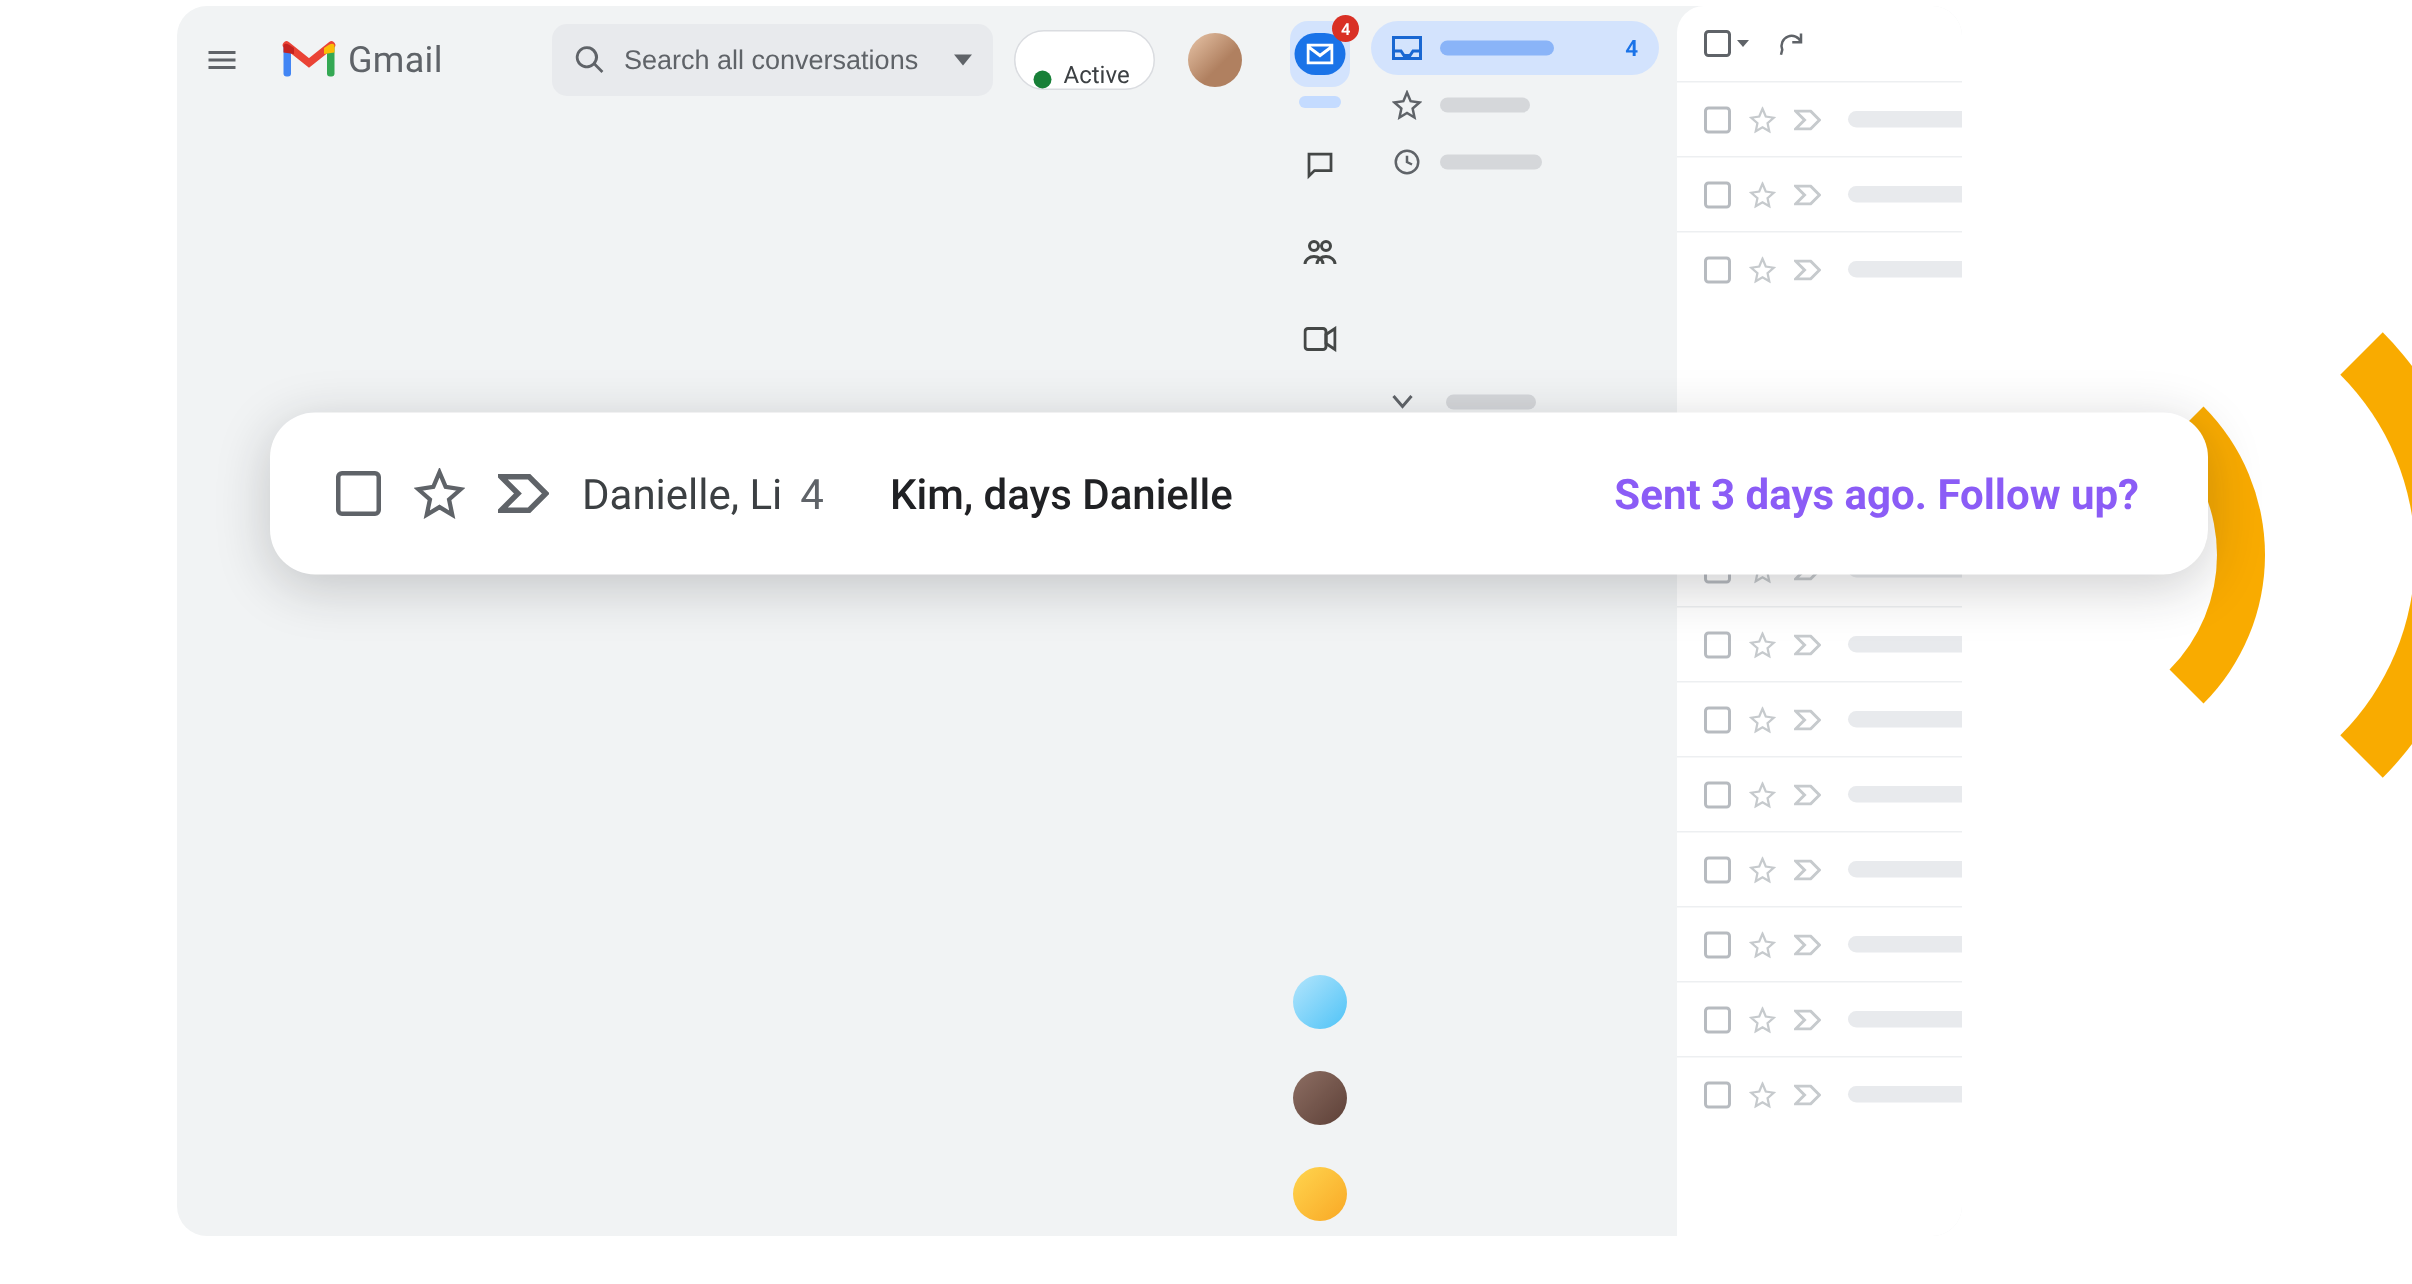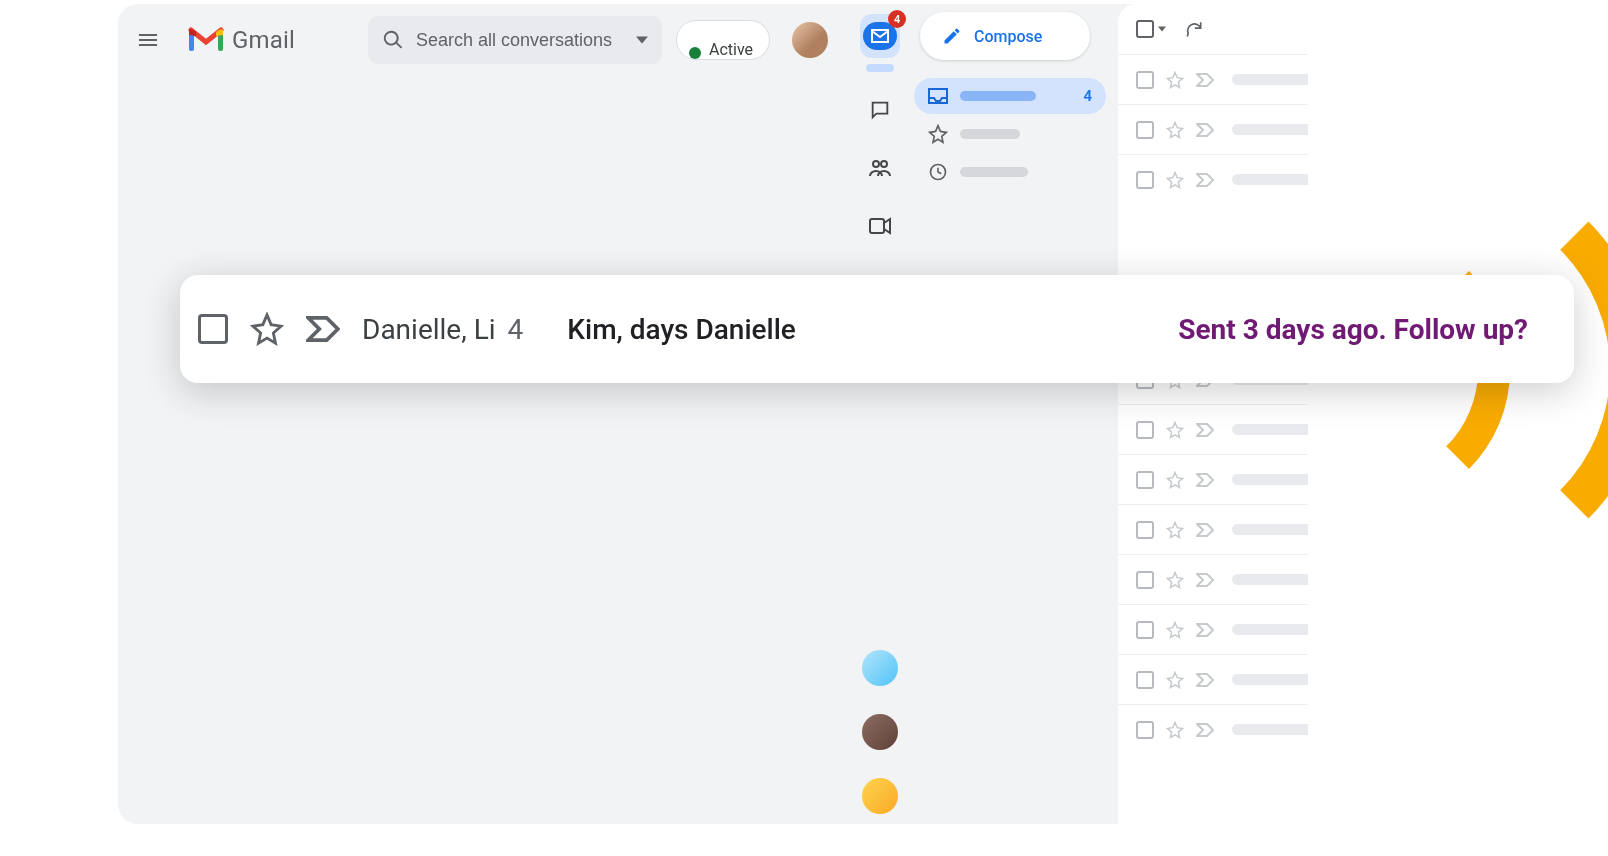--- a/index.html
+++ b/index.html
@@ -196,38 +196,38 @@
   .sp-tasks{ background:#1a73e8; border-radius:50%; width:22px;height:22px; position:relative;}
   .sp-tasks::after{content:"";position:absolute;left:6px;top:7px;width:8px;height:5px;border-left:2px solid #fff;border-bottom:2px solid #fff;transform:rotate(-45deg);}
   .sidepanel .expand{
     position:absolute;bottom:18px;color:#5f6368;font-size:22px;cursor:pointer;
   }
 
   
   .highlight-card{
     position:absolute;
     top:275px; left:180px;
-    width:1394px; height:108px;
+    width:1292px; height:108px;
     background:#fff;
-    border-radius:18px;
+    border-radius:30px;
     box-shadow:0 8px 36px rgba(32,33,36,.22);
     display:flex; align-items:center;
-    padding:0 46px 0 18px; gap:22px;
+    padding:0 46px 0 44px; gap:22px;
     z-index:10;
     font-size:28px;
   }
   .highlight-card .big-chk{
     width:30px;height:30px;border:3px solid #5f6368;border-radius:4px;
   }
   .highlight-card .big-star{ color:#5f6368; }
   .highlight-card .big-imp{ color:#5f6368; }
   .highlight-card .h-sender{ color:#3c4043; display:flex;align-items:baseline;gap:12px;}
   .highlight-card .h-sender .cnt{ color:#5f6368;}
   .highlight-card .h-subject{ color:#202124; font-weight:500; margin-left:22px;}
-  .highlight-card .h-nudge{ color:#701a75; font-weight:700; margin-left:auto;}
+  .highlight-card .h-nudge{ color:#8b5cf6; font-weight:700; margin-left:auto;}
 
   svg{display:block;}
 </style>
 </head>
 <body>
 
 <div class="decor-arc outer"></div>
 <div class="decor-arc inner"></div>
 
 <div class="app">
@@ -298,26 +298,20 @@
             <path d="M15 6l6-4v14l-6-4z"></path>
           </svg>
       </div>
       <div class="spacer"></div>
       <div class="bottom-avatar a1"></div>
       <div class="bottom-avatar a2"></div>
       <div class="bottom-avatar a3"></div>
     </div>
 
     <div class="sidebar">
-      <div class="compose">
-        <svg width="20" height="20" viewBox="0 0 24 24" fill="#1a73e8">
-            <path d="M3 17.25V21h3.75L17.81 9.94l-3.75-3.75L3 17.25zM20.71 7.04a1 1 0 000-1.41l-2.34-2.34a1 1 0 00-1.41 0l-1.83 1.83 3.75 3.75 1.83-1.83z"></path>
-          </svg>
-        <span>Compose</span>
-      </div>
       <div class="sb-item active">
         <svg width="20" height="18" viewBox="0 0 20 16" fill="#1967d2">
             <path d="M1 1h18v14H1zM1 10h5l2 3h4l2-3h5" fill="none" stroke="#1967d2" stroke-width="2"></path>
           </svg>
         <span class="sb-text" style="width:76px;"></span>
         <span class="sb-count">4</span>
       </div>
       <div class="sb-item">
         <svg width="20" height="20" viewBox="0 0 24 24" fill="none" stroke="#5f6368" stroke-width="2">
             <path d="M12 2l2.9 6.9L22 10l-5.5 4.8L18 22l-6-3.6L6 22l1.5-7.2L2 10l7.1-1.1z"></path>

